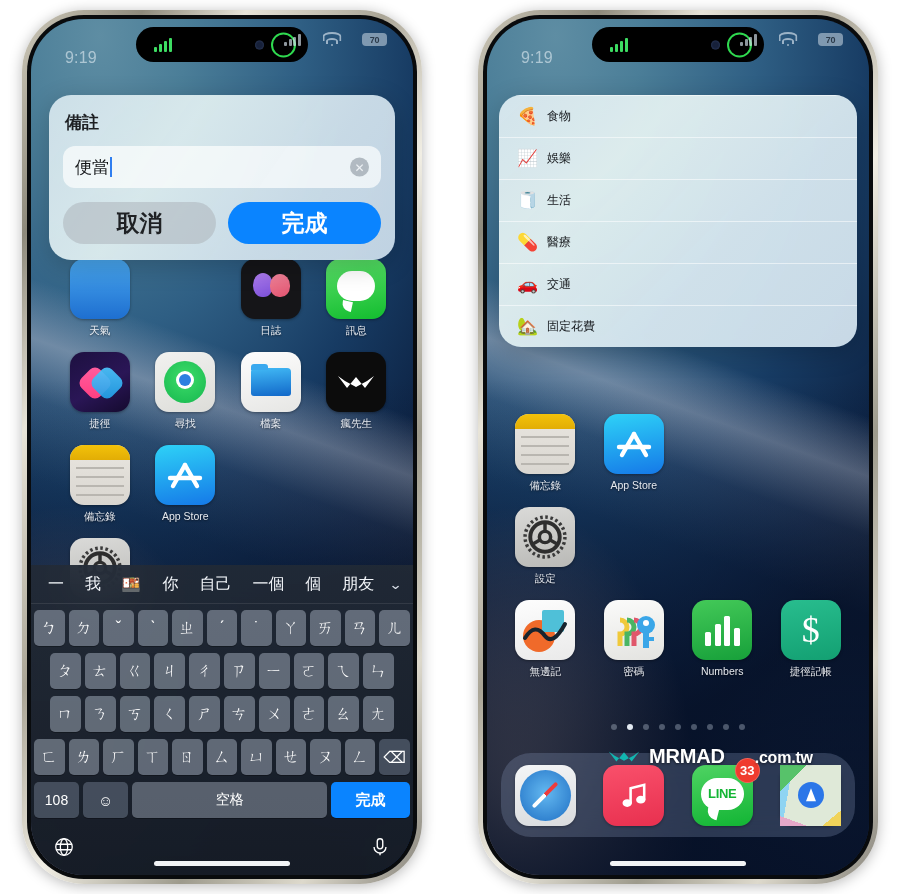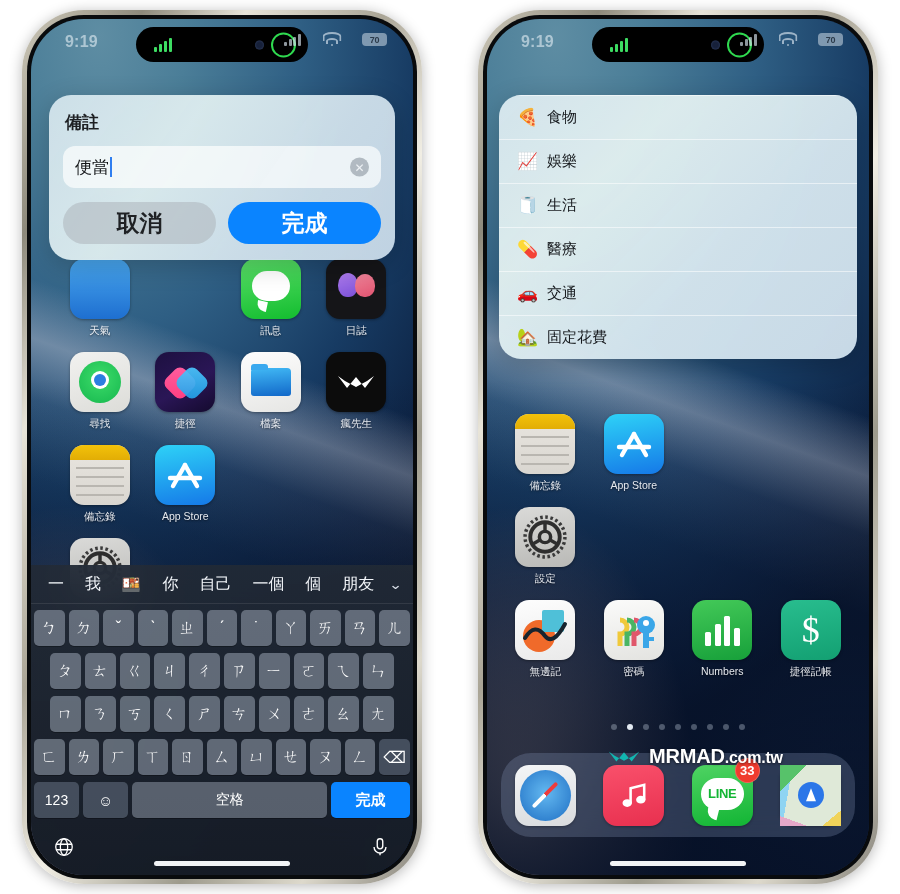--- a/index.html
+++ b/index.html
@@ -24,21 +24,21 @@
     background:
       linear-gradient(200deg, transparent 40%, rgba(168,178,196,.55) 46%, rgba(120,136,168,.18) 52%, transparent 60%),
       radial-gradient(60% 45% at 8% 92%, rgba(198,176,170,.75), rgba(160,140,142,.25) 55%, transparent 78%),
       radial-gradient(70% 40% at 95% 100%, rgba(22,40,72,.85), transparent 70%);
   }
   .wall-dark{position:absolute;left:0;right:0;bottom:0;height:58%;
     background:linear-gradient(180deg, rgba(9,22,48,0) 0%, rgba(8,20,44,.45) 45%, rgba(6,16,38,.86) 100%);}
 
   
   .statusbar{position:absolute;top:0;left:0;right:0;height:54px;z-index:30;}
-  .sb-time{position:absolute;left:34px;top:14px;font-size:16px;font-weight:700;color:rgba(225,235,242,.62);letter-spacing:.2px;}
+  .sb-time{position:absolute;left:34px;top:30px;font-size:16px;font-weight:400;color:rgba(225,235,242,.62);letter-spacing:.2px;}
   .island{position:absolute;left:50%;transform:translateX(-50%);top:8px;width:172px;height:35px;border-radius:20px;background:#000;}
   .island .bars{position:absolute;left:18px;top:50%;transform:translateY(-50%);display:flex;align-items:flex-end;gap:2px;height:14px;}
   .island .bars i{display:block;width:3px;background:#3ddc62;border-radius:1px;}
   .island .bars i:nth-child(1){height:5px}
   .island .bars i:nth-child(2){height:8px}
   .island .bars i:nth-child(3){height:11px}
   .island .bars i:nth-child(4){height:14px}
   .island .cam{position:absolute;right:44px;top:50%;transform:translateY(-50%);width:9px;height:9px;border-radius:50%;background:#17213a;box-shadow:inset 0 0 2px #3a4a6d;}
   .island .ring{position:absolute;right:12px;top:50%;transform:translateY(-50%);width:21px;height:21px;border-radius:50%;border:2.6px solid #2fd94f;}
   .sb-right{position:absolute;right:26px;top:14px;display:flex;align-items:center;gap:23px;}
@@ -100,21 +100,21 @@
 
   
   .dots{position:absolute;left:0;right:0;display:flex;justify-content:center;gap:10px;z-index:8;}
   .dots i{width:6px;height:6px;border-radius:50%;background:rgba(206,216,232,.34);}
   .dots i.on{background:rgba(238,244,252,.95);}
 
   
   .wm{position:absolute;z-index:12;display:flex;align-items:center;gap:8px;}
   .wm .logo{width:34px;height:17px;}
   .wm .txt{font-size:20px;font-weight:700;color:#fff;text-shadow:0 1px 3px rgba(0,0,0,.6);letter-spacing:-.2px;}
-  .wm .txt small{font-size:16px;font-weight:600;}
+  .wm .txt small{font-size:16px;font-weight:600;padding-left:30px;}
 
   
   .dock{position:absolute;left:14px;right:14px;height:84px;border-radius:30px;
     background:rgba(128,146,178,.30);backdrop-filter:blur(18px);
     display:flex;align-items:center;justify-content:space-around;z-index:10;}
   .dock .ico{width:61px;height:61px;border-radius:14px;position:relative;overflow:visible;box-shadow:0 1px 3px rgba(0,0,0,.3);}
   .ic-safari{background:linear-gradient(170deg,#f4f5f6,#d9dbdd);border-radius:14px;overflow:hidden;}
   .ic-safari:before{content:"";position:absolute;left:5px;top:5px;right:5px;bottom:5px;border-radius:50%;background:radial-gradient(circle at 50% 45%,#63b8f0,#1f6fc4);}
   .ic-safari:after{content:"";position:absolute;left:50%;top:50%;transform:translate(-50%,-50%) rotate(45deg);width:4px;height:34px;
     background:linear-gradient(180deg,#ef3b3b 0 50%,#fdfdfd 50% 100%);border-radius:2px;}
@@ -152,21 +152,21 @@
   .btn.cancel{background:rgba(178,186,192,.62);color:#1f2124;}
   .btn.done{background:#0a84ff;color:#fff;}
 
   
   .sheet{position:absolute;left:12px;right:12px;border-radius:22px;z-index:40;overflow:hidden;
     background:linear-gradient(135deg,rgba(218,233,240,.95),rgba(226,240,240,.96) 30%,rgba(216,232,240,.95) 62%,rgba(209,226,238,.95));
     backdrop-filter:blur(24px);box-shadow:0 6px 26px rgba(0,0,0,.2);}
   .sheet-title{font-size:16px;color:#20242a;padding:14px 18px 11px;}
   .sheet-row{display:flex;align-items:center;gap:10px;padding:12px 18px;border-top:1px solid rgba(255,255,255,.55);}
   .sheet-row .emo{font-size:17px;width:20px;text-align:center;line-height:1;}
-  .sheet-row .nm{font-size:15px;color:#15181c;}
+  .sheet-row .nm{font-size:12px;color:#15181c;}
 
   
   .kb{position:absolute;left:0;right:0;bottom:0;z-index:45;
     background:linear-gradient(180deg,rgba(34,42,54,.93),rgba(22,28,38,.96));backdrop-filter:blur(22px);padding-bottom:6px;}
   .kb-sugg{display:flex;align-items:center;justify-content:space-between;height:38px;padding:0 12px;
     border-bottom:.5px solid rgba(255,255,255,.09);}
   .kb-sugg .s{font-size:16px;color:#f3f6fa;padding:0 5px;white-space:nowrap;}
   .kb-sugg .chev{color:#dbe2ea;font-size:13px;transform:scaleX(1.25);}
   .kb-rows{padding:6px 3px 0;}
   .krow{display:flex;justify-content:center;gap:4px;margin-bottom:7px;}
@@ -225,37 +225,37 @@
         </div>
 
         <div class="grid" style="top:240px;margin-left:12px;">
           <div class="row">
             <div class="app">
               <div class="ico ic-weather"></div>
               <div class="lbl">天氣</div>
             </div>
             <div class="slot"></div>
             <div class="app">
+              <div class="ico ic-journal"></div>
+              <div class="lbl">日誌</div>
+            </div>
+            <div class="app">
               <div class="ico ic-msg"></div>
               <div class="lbl">訊息</div>
             </div>
-            <div class="app">
-              <div class="ico ic-journal"></div>
-              <div class="lbl">日誌</div>
-            </div>
           </div>
 
           <div class="row">
+            <div class="app">
+              <div class="ico ic-shortcuts"></div>
+              <div class="lbl">捷徑</div>
+            </div>
             <div class="app">
               <div class="ico ic-find"></div>
               <div class="lbl">尋找</div>
-            </div>
-            <div class="app">
-              <div class="ico ic-shortcuts"></div>
-              <div class="lbl">捷徑</div>
             </div>
             <div class="app">
               <div class="ico ic-files"></div>
               <div class="lbl">檔案</div>
             </div>
             <div class="app">
               <div class="ico ic-mrmad">
                 <svg class="mm" viewBox="0 0 40 18">
                     <path d="M2 3 L11 15 L20 4 L29 15 L38 3 L31 8 L20 14 L9 8 Z" fill="#ffffff"></path>
                   </svg>
@@ -378,21 +378,21 @@
               <div class="key">ㄒ</div>
               <div class="key">ㄖ</div>
               <div class="key">ㄙ</div>
               <div class="key">ㄩ</div>
               <div class="key">ㄝ</div>
               <div class="key">ㄡ</div>
               <div class="key">ㄥ</div>
               <div class="key dark">⌫</div>
             </div>
             <div class="krow r5">
-              <div class="key num">123</div>
+              <div class="key num">108</div>
               <div class="key emo">☺</div>
               <div class="key sp">空格</div>
               <div class="key blue">完成</div>
             </div>
           </div>
 
           <div class="kb-bottom">
             <div>
               <svg viewBox="0 0 24 24" width="22" height="22" fill="none" stroke="#fff" stroke-width="1.4">
                 <circle cx="12" cy="12" r="9"></circle>

